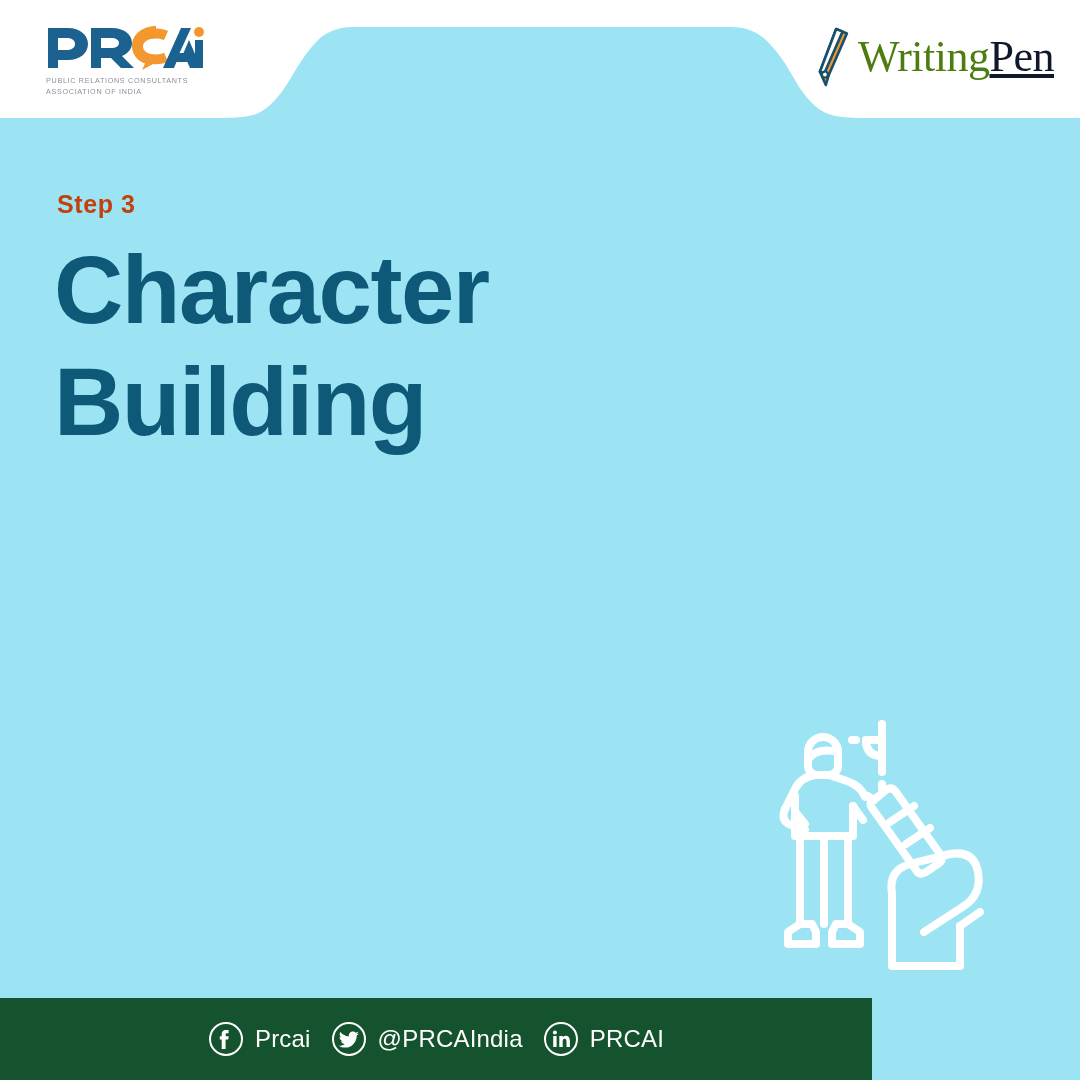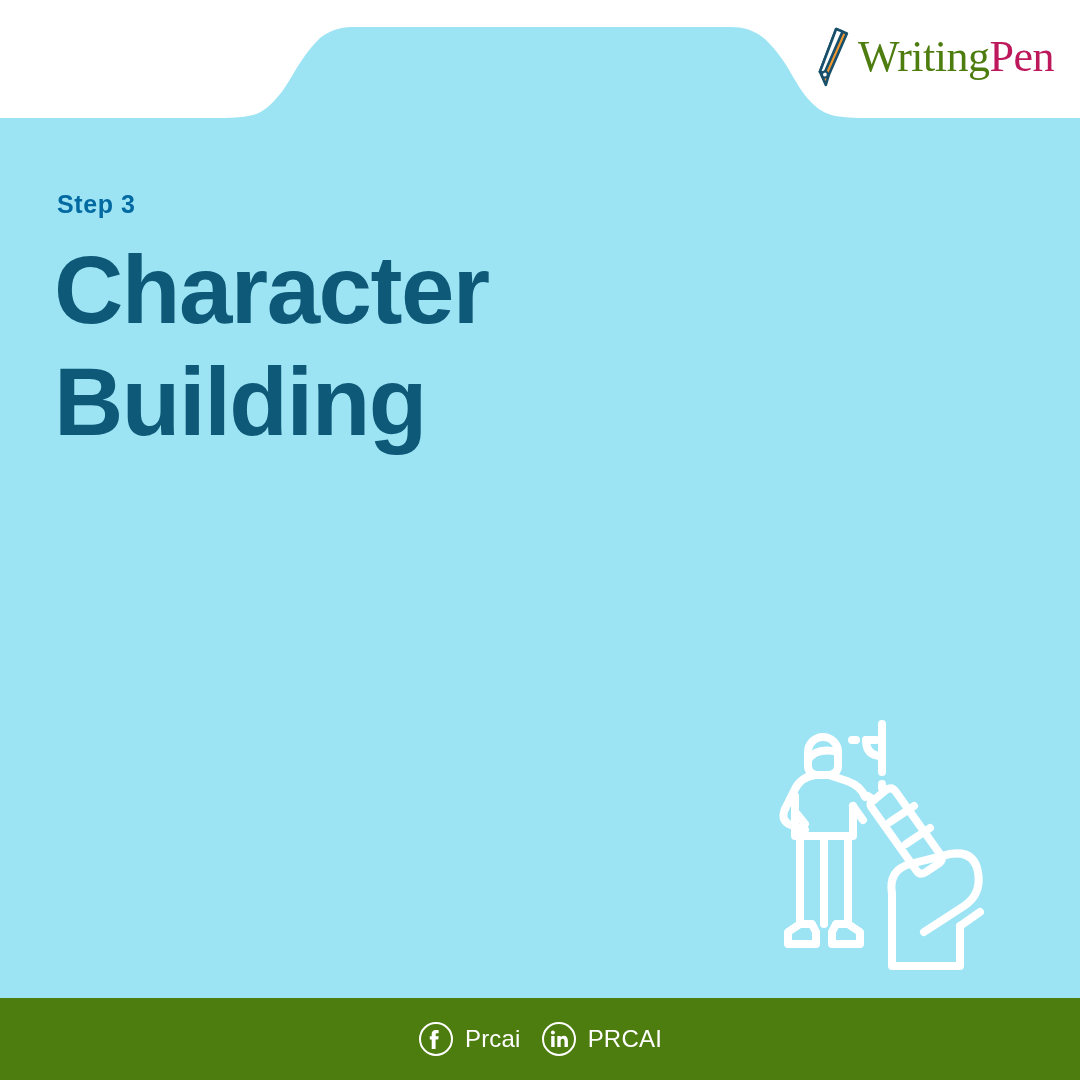--- a/index.html
+++ b/index.html
@@ -62,30 +62,30 @@
     align-items: center;
   }
   .wp-text {
     font-family: "Liberation Serif", serif;
     font-size: 44px;
     line-height: 44px;
     letter-spacing: -0.5px;
     margin-left: -4px;
   }
   .wp-writing { color: #4d7c0f; }
-  .wp-pen { color: #be185d; }
+  .wp-pen { color: #0f172a; text-decoration: underline; }
 
   
   .step-label {
     position: absolute;
     left: 57px;
     top: 190px;
     font-size: 25px;
     font-weight: bold;
-    color: #0369a1;
+    color: #c2410c;
     letter-spacing: 0.6px;
     z-index: 4;
   }
   .headline {
     position: absolute;
     left: 54px;
     top: 234px;
     font-size: 96px;
     line-height: 112px;
     font-weight: bold;
@@ -114,23 +114,23 @@
     width: 250px;
     height: 262px;
     z-index: 4;
   }
 
   
   .footer {
     position: absolute;
     left: 0;
     top: 998px;
-    width: 1080px;
+    width: 872px;
     height: 82px;
-    background: #4d7c0f;
+    background: #14532d;
     display: flex;
     align-items: center;
     justify-content: center;
     gap: 20px;
     z-index: 6;
   }
   .social {
     display: flex;
     align-items: center;
     gap: 11px;
@@ -163,20 +163,44 @@
       C250,118 258,118 275,100
       C292,82 296,62 320,38
       C336,26 348,27 360,27
       L725,27
       C742,27 752,28 766,40
       C790,64 794,84 810,101
       C826,118 838,118 880,118
       L1080,118 L1080,130 Z"></path>
   </svg>
 
+  <div class="logo-prcai">
+    <svg class="logo-prcai-mark" width="158" height="46" viewBox="0 0 158 46">
+
+      <path fill="#1C6291" d="M2,4 h20 c12,0 20,7 20,16 c0,9 -8,16 -20,16 h-10 v8 h-10 z
+                              M12,14 v12 h9 c5,0 8,-2.5 8,-6 c0,-3.5 -3,-6 -8,-6 z"></path>
+
+      <path fill="#1C6291" d="M45,4 h21 c12,0 20,6.5 20,15 c0,6 -4,10.5 -10,13 l12,12 h-13
+                              l-10,-10 h-10 v10 h-10 z
+                              M55,14 v10 h10 c5,0 8,-2 8,-5 c0,-3 -3,-5 -8,-5 z"></path>
+
+      <path fill="#F3982E" d="M110,2 c-14,0 -24,9 -24,20 c0,8 5,14.5 13,17.5 l-3,6.5 l11,-6
+                              c1,0.2 2,0.3 3,0.3 c5,0 9,-1 12,-2.5 l-4,-9 c-2,1 -5,1.6 -8,1.6
+                              c-8,0 -13,-3.5 -13,-8 c0,-4.5 5,-8 13,-8 c3,0 6,0.6 8,1.6 l4,-9
+                              c-3,-1.5 -7,-2.5 -12,-2.5 z"></path>
+
+      <path fill="#1C6291" d="M128,44 h-11 l18,-40 h10 l-5.5,12 l-6,13 h9 l4,9 h-16 z"></path>
+      <path fill="#1C6291" d="M143,16 l12,28 h-11 l-6.5,-15 z"></path>
+
+      <rect fill="#1C6291" x="149" y="16" width="8" height="28"></rect>
+      <circle fill="#F3982E" cx="153" cy="8" r="5"></circle>
+    </svg>
+    <div class="logo-prcai-tag">PUBLIC RELATIONS CONSULTANTS
+ASSOCIATION OF INDIA</div>
+  </div>
 
   <div class="logo-writingpen">
     <svg width="62" height="62" viewBox="0 0 62 62">
       <g transform="rotate(-8 31 31)">
         <path fill="#F3982E" stroke="#184F6B" stroke-width="2.6" stroke-linejoin="round" d="M40,4 L50,10 L26,49 L18,44 Z"></path>
         <path fill="#ffffff" stroke="#184F6B" stroke-width="2.6" stroke-linejoin="round" d="M40,4 L46,7.5 L22,46.5 L18,44 Z"></path>
         <path fill="#F3982E" stroke="#184F6B" stroke-width="2.6" stroke-linejoin="round" d="M18,44 L26,49 L22,58 Z"></path>
         <circle cx="22.5" cy="47.5" r="3" fill="#ffffff" stroke="#184F6B" stroke-width="2.2"></circle>
       </g>
     </svg>
@@ -234,20 +258,31 @@
 
     <div class="social">
       <svg class="social-icon" viewBox="0 0 36 36">
         <circle cx="18" cy="18" r="16" fill="none" stroke="#ffffff" stroke-width="2"></circle>
         <path fill="#ffffff" d="M20.2,18.6h-2.6V28h-3.9v-9.4h-1.9v-3.3h1.9v-2.2c0-1.6,0.8-4.1,4-4.1l2.9,0v3.2h-2.1
                  c-0.3,0-0.8,0.2-0.8,0.9v2.2h3L20.2,18.6z"></path>
       </svg>
       <span class="social-label">Prcai</span>
     </div>
 
+    <div class="social">
+      <svg class="social-icon" viewBox="0 0 36 36">
+        <circle cx="18" cy="18" r="16" fill="none" stroke="#ffffff" stroke-width="2"></circle>
+        <path fill="#ffffff" d="M28,12.4c-0.7,0.3-1.5,0.5-2.4,0.6c0.8-0.5,1.5-1.3,1.8-2.3c-0.8,0.5-1.7,0.8-2.6,1
+                 c-0.8-0.8-1.8-1.3-3-1.3c-2.3,0-4.1,1.8-4.1,4.1c0,0.3,0,0.6,0.1,0.9c-3.4-0.2-6.4-1.8-8.5-4.3c-0.4,0.6-0.6,1.3-0.6,2.1
+                 c0,1.4,0.7,2.7,1.8,3.4c-0.7,0-1.3-0.2-1.9-0.5v0.1c0,2,1.4,3.6,3.3,4c-0.3,0.1-0.7,0.1-1.1,0.1c-0.3,0-0.5,0-0.8-0.1
+                 c0.5,1.6,2,2.8,3.8,2.8c-1.4,1.1-3.2,1.8-5.1,1.8c-0.3,0-0.7,0-1-0.1c1.8,1.2,4,1.9,6.3,1.9c7.6,0,11.7-6.3,11.7-11.7
+                 c0-0.2,0-0.4,0-0.5C26.8,13.9,27.5,13.2,28,12.4z"></path>
+      </svg>
+      <span class="social-label">@PRCAIndia</span>
+    </div>
 
     <div class="social">
       <svg class="social-icon" viewBox="0 0 36 36">
         <circle cx="18" cy="18" r="16" fill="none" stroke="#ffffff" stroke-width="2"></circle>
         <rect fill="#ffffff" x="10.2" y="15" width="3.4" height="11"></rect>
         <circle fill="#ffffff" cx="11.9" cy="11.6" r="2"></circle>
         <path fill="#ffffff" d="M22.8,14.7c-1.7,0-2.6,0.8-3.1,1.6V15h-3.4v11h3.4v-6.1c0-0.3,0-0.6,0.1-0.8
                  c0.3-0.6,0.8-1.3,1.8-1.3c1.3,0,1.9,1,1.9,2.5V26h3.4v-6.1C26.9,16.4,25.2,14.7,22.8,14.7z"></path>
       </svg>
       <span class="social-label">PRCAI</span>

